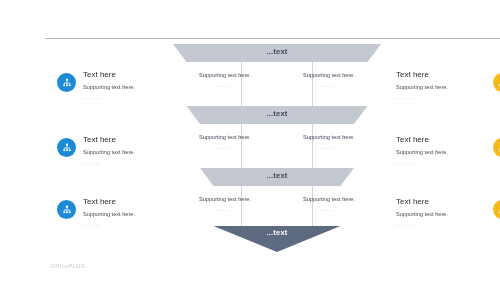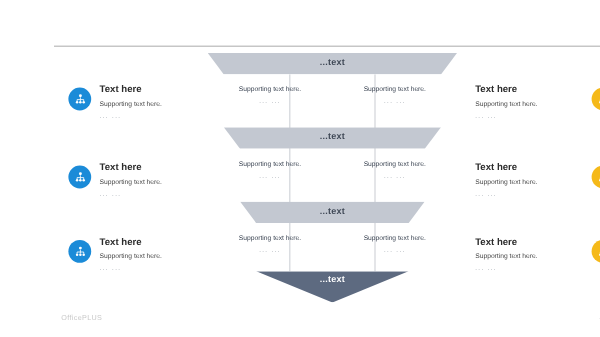--- a/index.html
+++ b/index.html
@@ -130,21 +130,21 @@
     align-items: center;
     justify-content: center;
   }
   .badge svg { display: block; }
   .side-text {
     position: absolute;
     top: 0;
   }
   .side-title {
     font-size: 8px;
-    font-weight: bold;
+    font-weight: normal;
     color: #2c2c2c;
     line-height: 1.1;
   }
   .side-sub {
     font-size: 5.6px;
     color: #4b4b4b;
     margin-top: 4px;
     line-height: 1.2;
   }
   .side-dots {

